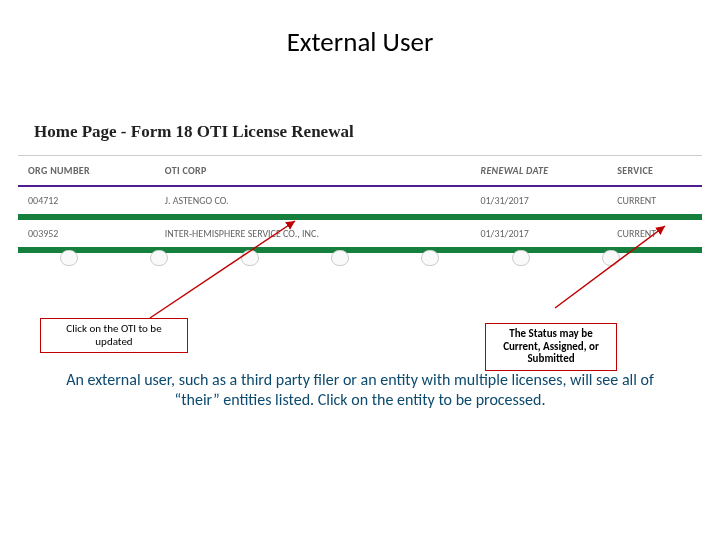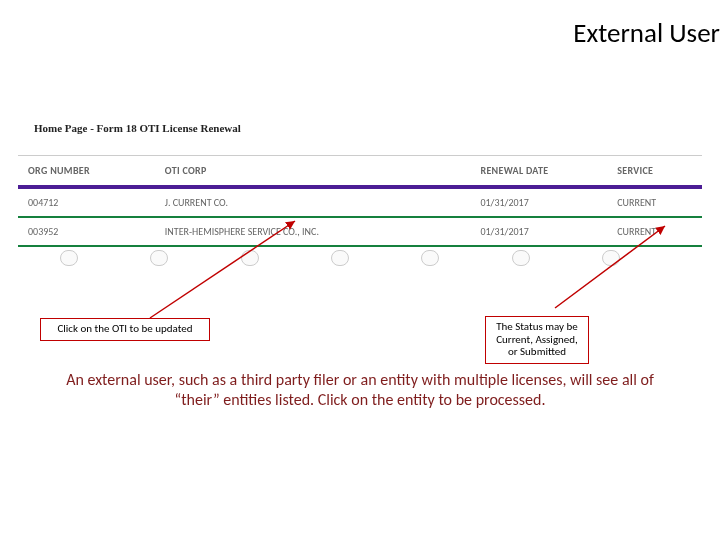--- a/index.html
+++ b/index.html
@@ -5,34 +5,34 @@
   * { box-sizing: border-box; margin: 0; padding: 0; }
   body {
     width: 720px;
     height: 540px;
     background: #fff;
     font-family: Calibri, Arial, sans-serif;
     position: relative;
     overflow: hidden;
   }
   .title-block {
-    text-align: right;
-    padding-top: 17px;
+    text-align: center;
+    padding-top: 26px;
     line-height: 1.15;
   }
   .title-block .line {
     font-size: 27px;
     color: #000;
   }
   .page-label {
     position: absolute;
     top: 122px;
     left: 34px;
     font-family: "Times New Roman", serif;
-    font-size: 11px;
+    font-size: 17px;
     font-weight: bold;
     color: #222;
   }
   .table-wrap {
     position: absolute;
     top: 155px;
     left: 18px;
     right: 18px;
   }
   table {
@@ -40,33 +40,33 @@
     border-collapse: collapse;
     font-size: 10px;
     color: #555;
   }
   thead th {
     text-align: left;
     font-weight: 600;
     color: #666;
     padding: 8px 10px;
     border-top: 1px solid #ccc;
-    border-bottom: 4px solid #4c1d95;
+    border-bottom: 2px solid #4c1d95;
     background: #fff;
     letter-spacing: 0.3px;
   }
   tbody td {
     padding: 7px 10px;
-    border-bottom: 2px solid #15803d;
+    border-bottom: 6px solid #15803d;
     color: #666;
   }
   tbody tr.alt td { background: #f4f4f4; }
   .col-org { width: 130px; }
   .col-name { width: 300px; }
-  .col-date { width: 130px; }
+  .col-date { width: 130px; font-style: italic; }
   .col-status { width: 90px; }
   .page-btn {
     display: inline-block;
     width: 18px;
     height: 16px;
     border: 1px solid #ccc;
     border-radius: 9px;
     margin-right: 70px;
     background: #fafafa;
   }
@@ -84,39 +84,40 @@
     background: #fff;
     font-size: 11px;
     text-align: center;
     padding: 4px 6px;
     color: #000;
     line-height: 1.15;
   }
   .callout.left {
     top: 318px;
     left: 40px;
-    width: 170px;
+    width: 148px;
   }
   .callout.right {
-    top: 316px;
+    top: 323px;
     left: 485px;
-    width: 104px;
+    width: 132px;
+    font-weight: bold;
   }
   .arrow {
     position: absolute;
     pointer-events: none;
   }
   .body-text {
     position: absolute;
     top: 370px;
     left: 64px;
     right: 64px;
     text-align: center;
     font-size: 16px;
-    color: #7f1d1d;
+    color: #0c4a6e;
     line-height: 1.25;
   }
 </style>
 </head>
 <body>
 
 <div class="title-block">
   <div class="line">External User</div>
 </div>
 
@@ -128,21 +129,21 @@
       <tr>
         <th class="col-org">ORG NUMBER</th>
         <th class="col-name">OTI CORP</th>
         <th class="col-date">RENEWAL DATE</th>
         <th class="col-status">SERVICE</th>
       </tr>
     </thead>
     <tbody>
       <tr>
         <td>004712</td>
-        <td>J. CURRENT CO.</td>
+        <td>J. ASTENGO CO.</td>
         <td>01/31/2017</td>
         <td>CURRENT</td>
       </tr>
       <tr>
         <td>003952</td>
         <td>INTER-HEMISPHERE SERVICE CO., INC.</td>
         <td>01/31/2017</td>
         <td>CURRENT</td>
       </tr>
     </tbody>

